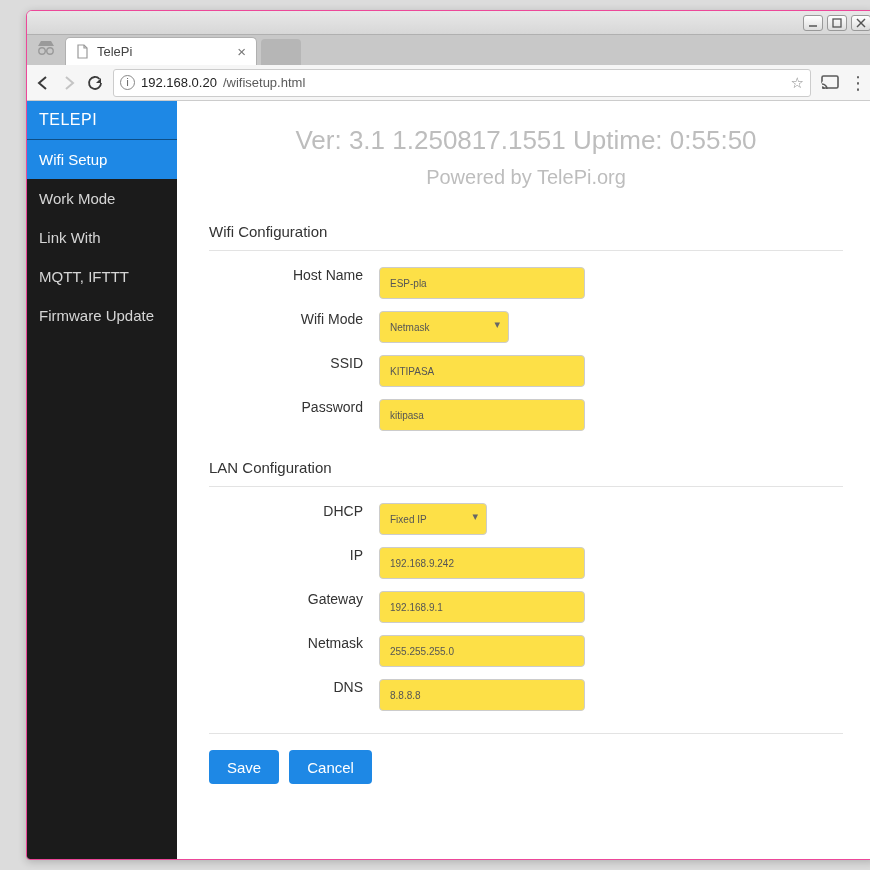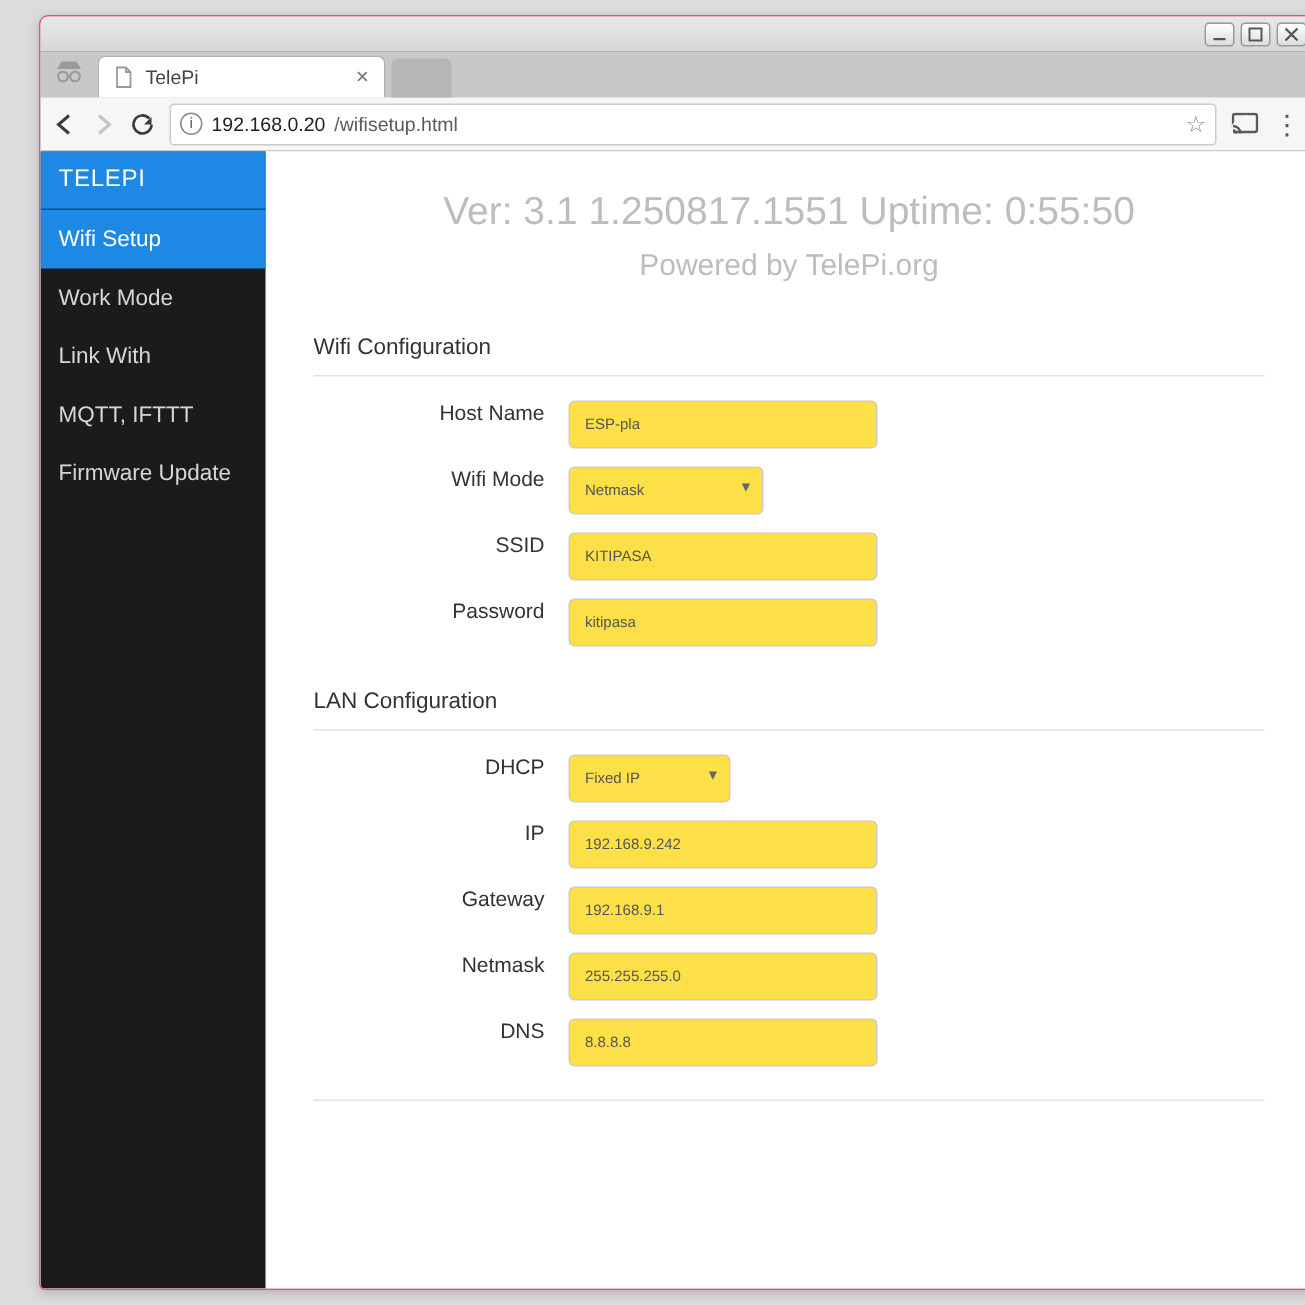--- a/index.html
+++ b/index.html
@@ -361,16 +361,20 @@
         <div class="form-label">Netmask</div>
         <input class="form-input" value="255.255.255.0" style="">
       </div>
       <div class="form-row">
         <div class="form-label">DNS</div>
         <input class="form-input" value="8.8.8.8" style="">
       </div>
 
       <div class="divider"></div>
 
+      <div class="btn-row">
+        <button class="btn">Save</button>
+        <button class="btn">Cancel</button>
+      </div>
     </div>
 
   </div>
 </div>
 
 </body></html>

